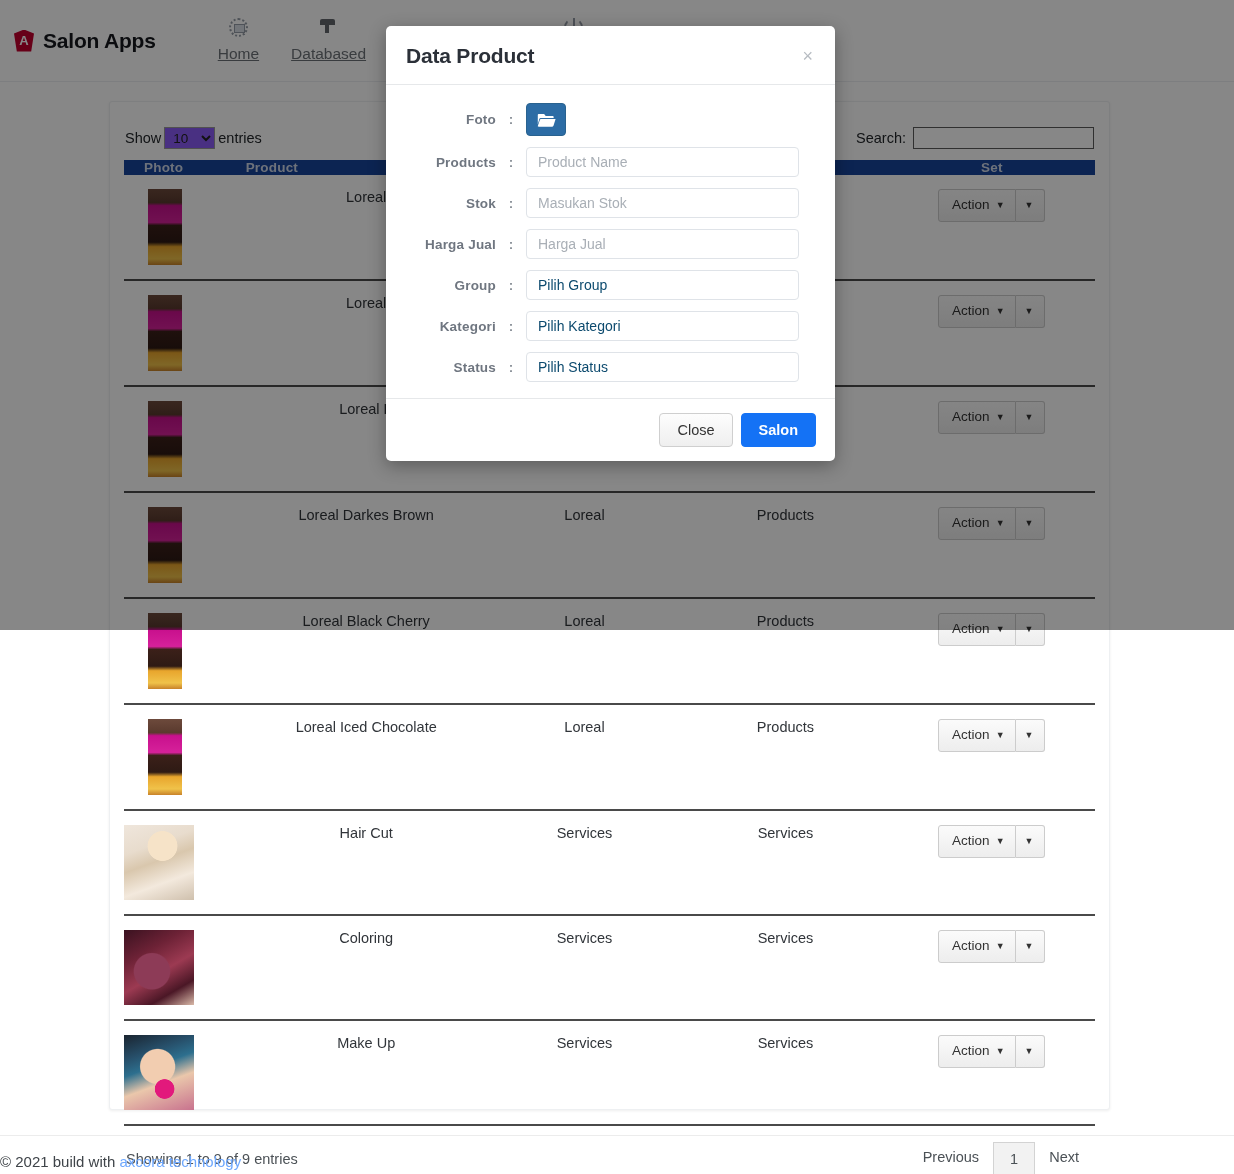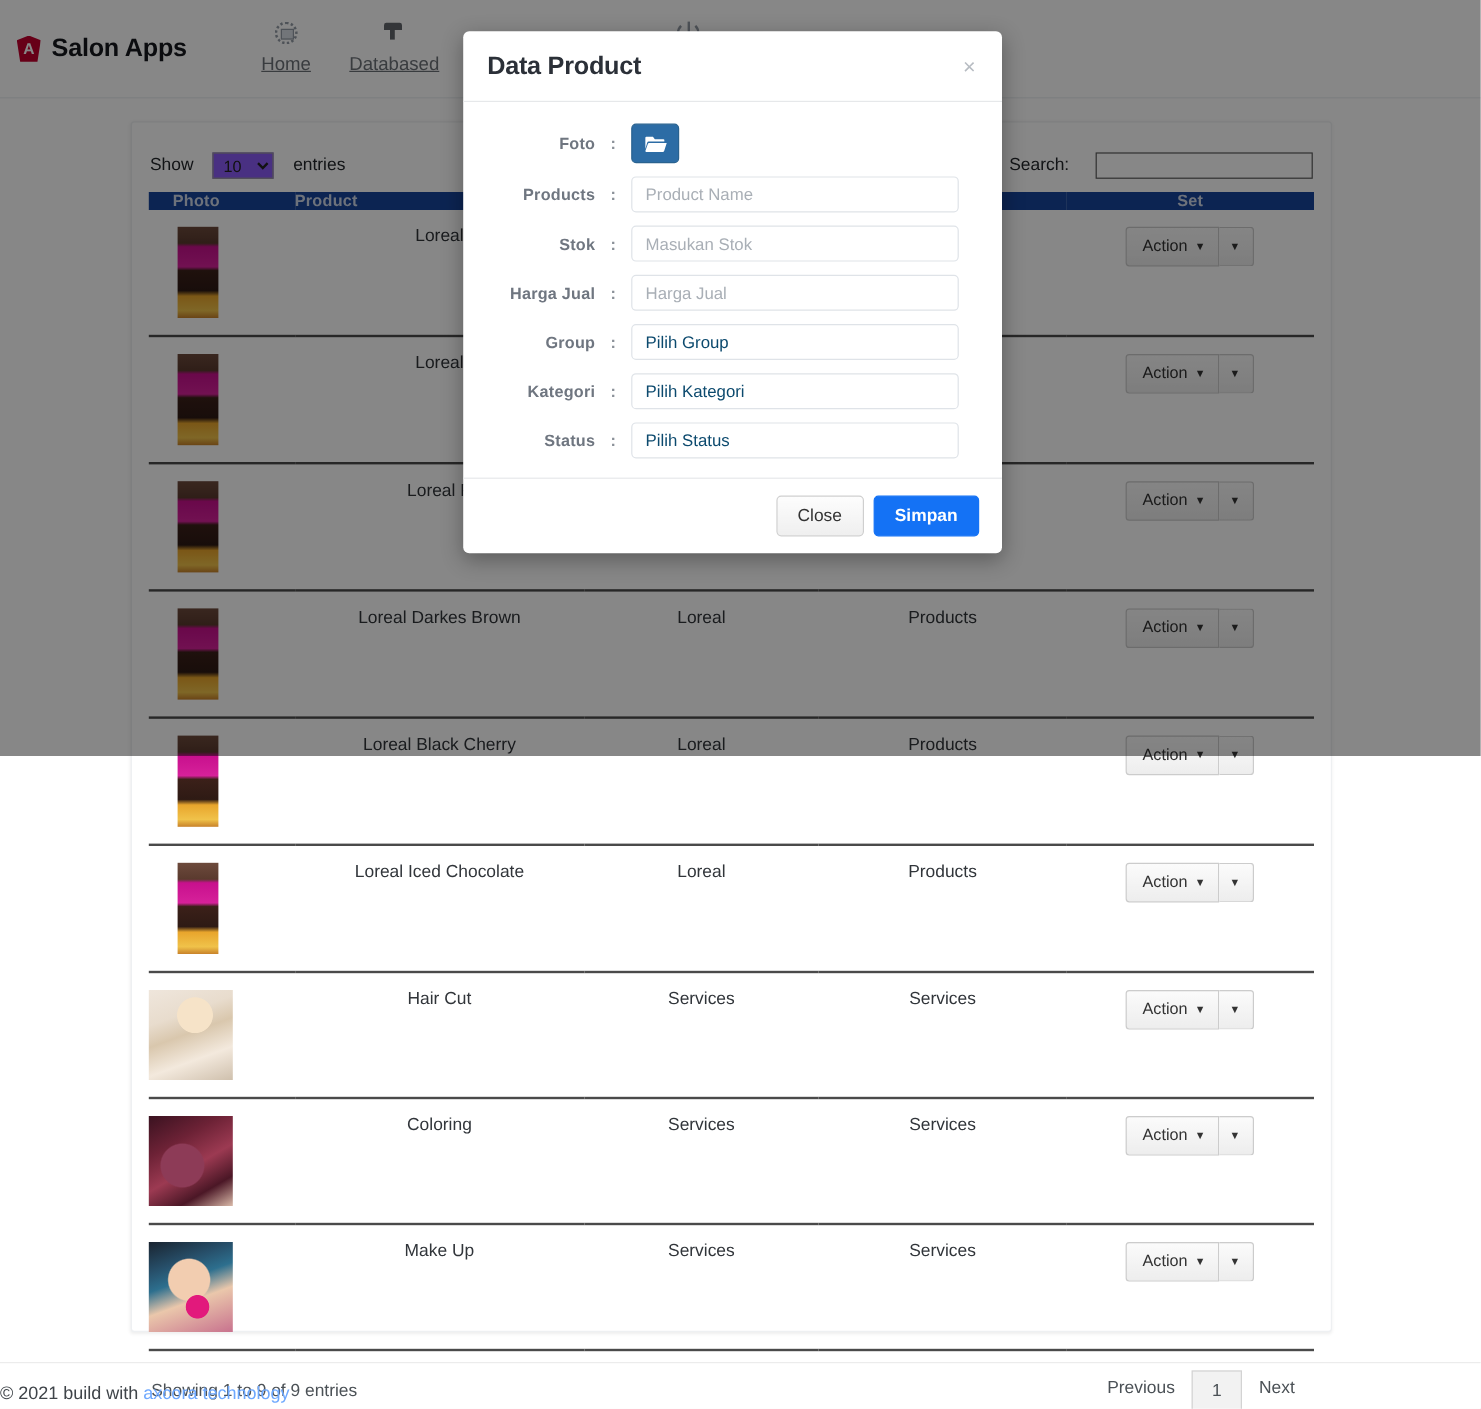--- a/index.html
+++ b/index.html
@@ -43,26 +43,26 @@
   
   .card {
     position:absolute; left:109px; top:101px; width:1001px; height:1009px;
     background:#ffffff; border:1px solid #eef0f2; border-radius:3px;
     box-shadow:0 1px 3px rgba(0,0,0,.07);
   }
   .card-inner { padding:14px 14px 0 14px; }
 
   .dt-top { display:flex; justify-content:space-between; align-items:center;
      height:44px; padding:0 1px; }
-  .dt-length { font-size:14.5px; color:#23272b; display:flex; align-items:center; gap:16px; }
+  .dt-length { font-size:14.5px; color:#23272b; display:flex; align-items:center; gap:3px; }
   .dt-length select {
     font-family:"Liberation Sans", sans-serif; font-size:13.5px; color:#222;
     height:22px; padding:1px 2px 1px 4px; border:1px solid #9a9a9a; background:#8b5cf6;
   }
-  .dt-filter { font-size:14.5px; color:#23272b; display:flex; align-items:center; gap:22px; }
+  .dt-filter { font-size:14.5px; color:#23272b; display:flex; align-items:center; gap:7px; }
   .dt-filter input {
     width:181px; height:22px; border:1px solid #5c5c5c; background:#fff;
     font-family:"Liberation Sans", sans-serif; font-size:13px; padding:0 4px;
   }
 
   table.dt { width:100%; border-collapse:collapse; table-layout:fixed; }
   table.dt thead th {
     background:#17449c; color:#cfd8e8; font-size:13.5px; font-weight:bold;
     text-align:center; height:15px; padding:0; letter-spacing:.2px;
   }
@@ -474,17 +474,17 @@
         <div class="fcolon">:</div>
         <div class="fctrl">
           <div class="fselect">Pilih Status</div>
         </div>
       </div>
 
     </div>
 
     <div class="modal-footer">
       <button class="btn-close-m">Close</button>
-      <button class="btn-save">Simpan</button>
+      <button class="btn-save">Salon</button>
     </div>
   </div>
 
 </div>
 
 </body></html>

